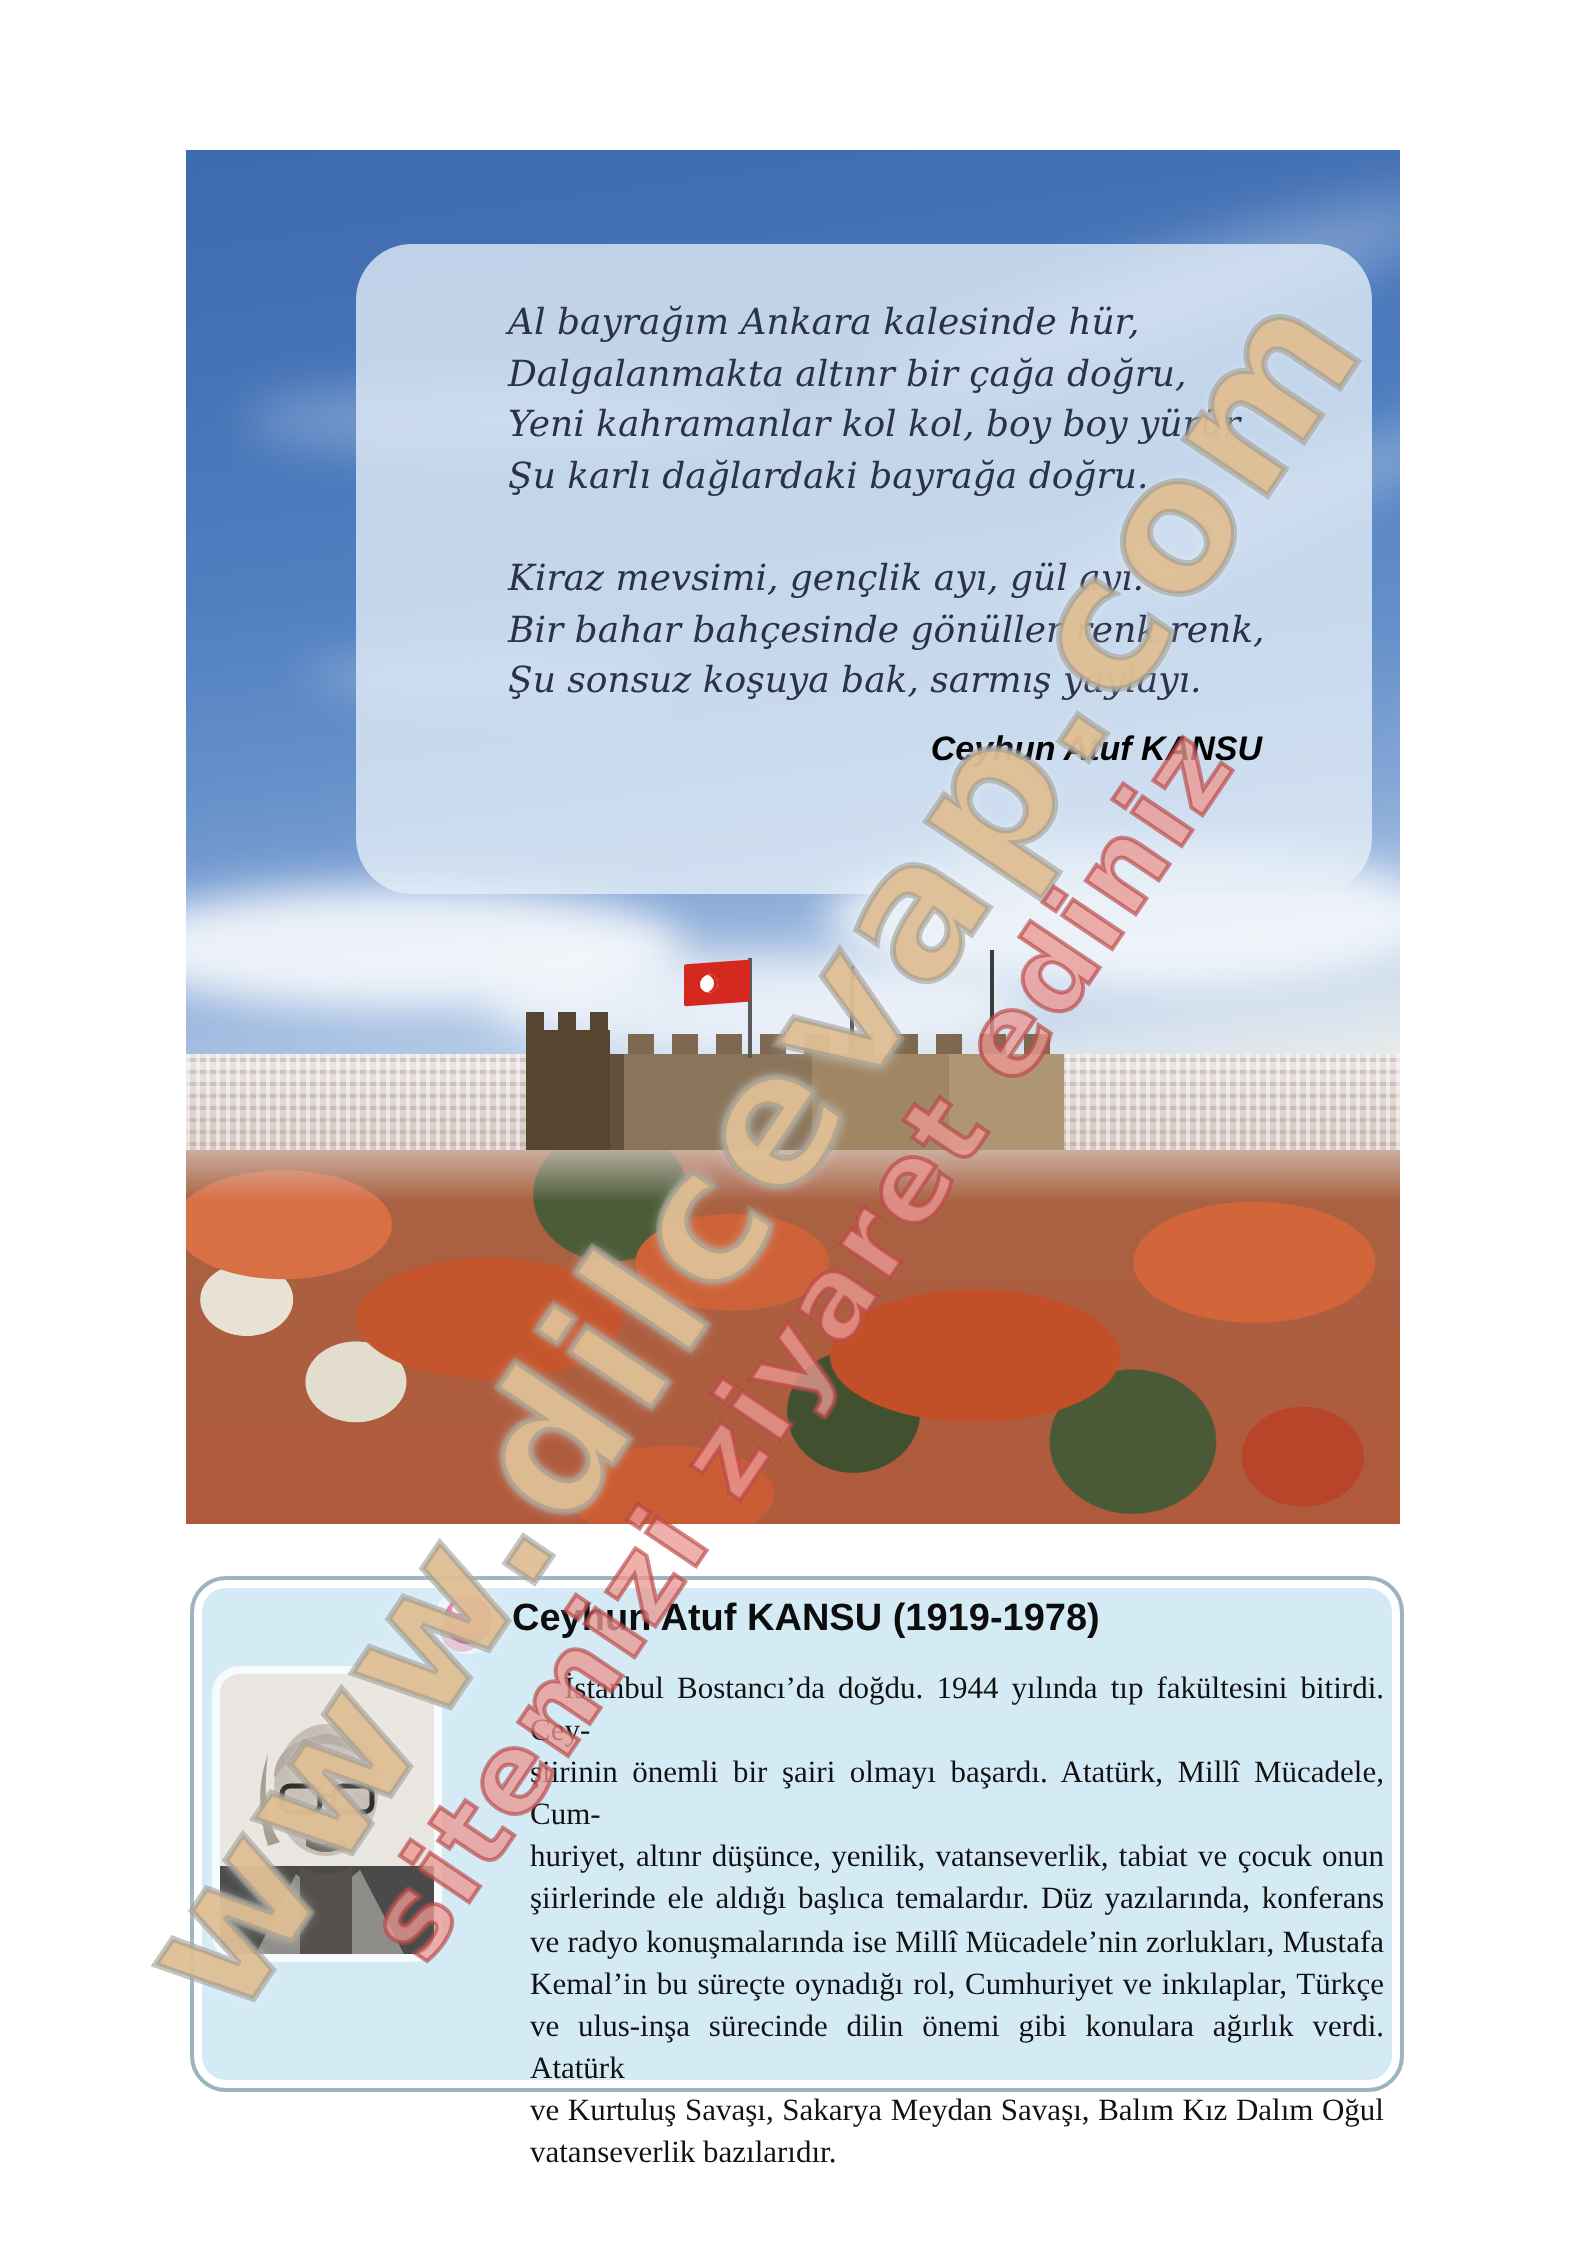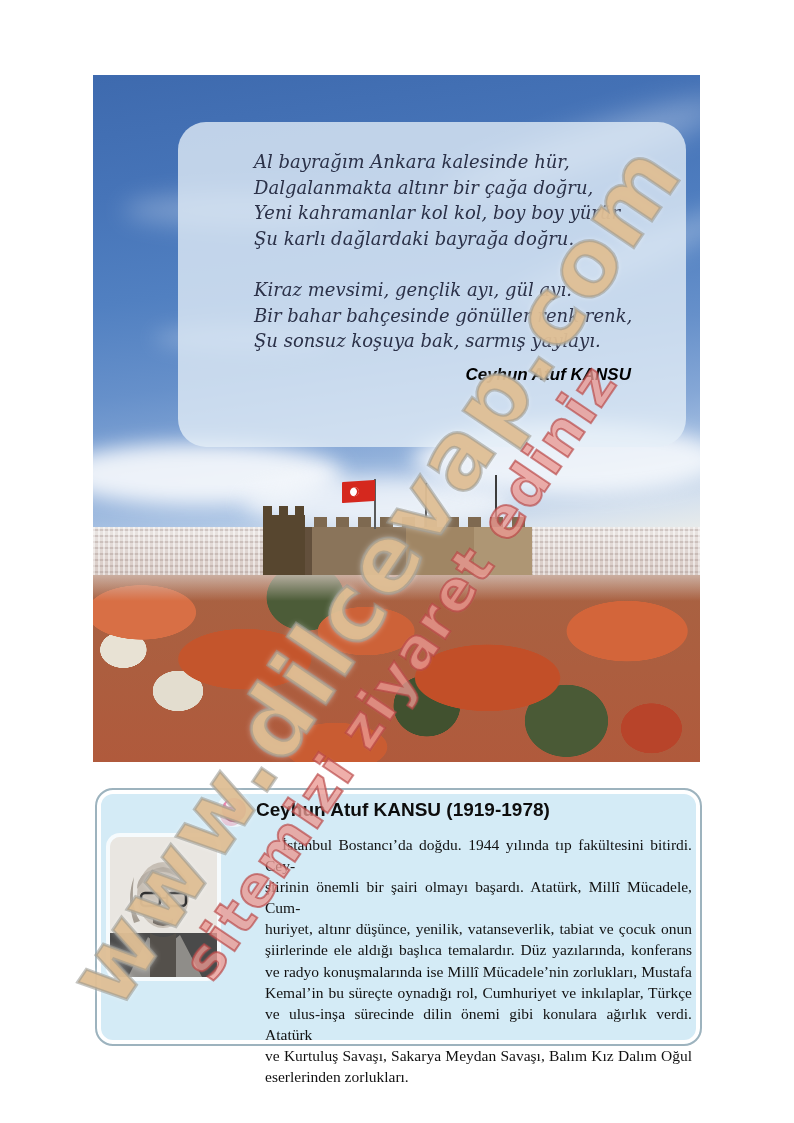--- a/index.html
+++ b/index.html
@@ -182,21 +182,21 @@
     </div>
     <div class="bio-text">
       <div class="bio-line first">İstanbul Bostancı’da doğdu. 1944 yılında tıp fakültesini bitirdi. Cey-</div>
       <div class="bio-line">şiirinin önemli bir şairi olmayı başardı. Atatürk, Millî Mücadele, Cum-</div>
       <div class="bio-line">huriyet, altınr düşünce, yenilik, vatanseverlik, tabiat ve çocuk onun</div>
       <div class="bio-line">şiirlerinde ele aldığı başlıca temalardır. Düz yazılarında, konferans</div>
       <div class="bio-line">ve radyo konuşmalarında ise Millî Mücadele’nin zorlukları, Mustafa</div>
       <div class="bio-line">Kemal’in bu süreçte oynadığı rol, Cumhuriyet ve inkılaplar, Türkçe</div>
       <div class="bio-line">ve ulus-inşa sürecinde dilin önemi gibi konulara ağırlık verdi. Atatürk</div>
       <div class="bio-line">ve Kurtuluş Savaşı, Sakarya Meydan Savaşı, Balım Kız Dalım Oğul</div>
-      <div class="bio-line last">eserlerinden zorlukları.</div>
+      <div class="bio-line last">vatanseverlik bazılarıdır.</div>
     </div>
   </div>
 
 
   <div class="watermark wm-url">www.dilcevap.com</div>
   <div class="watermark wm-note">sitemizi ziyaret ediniz</div>
 
 </div>
 
 </body></html>

